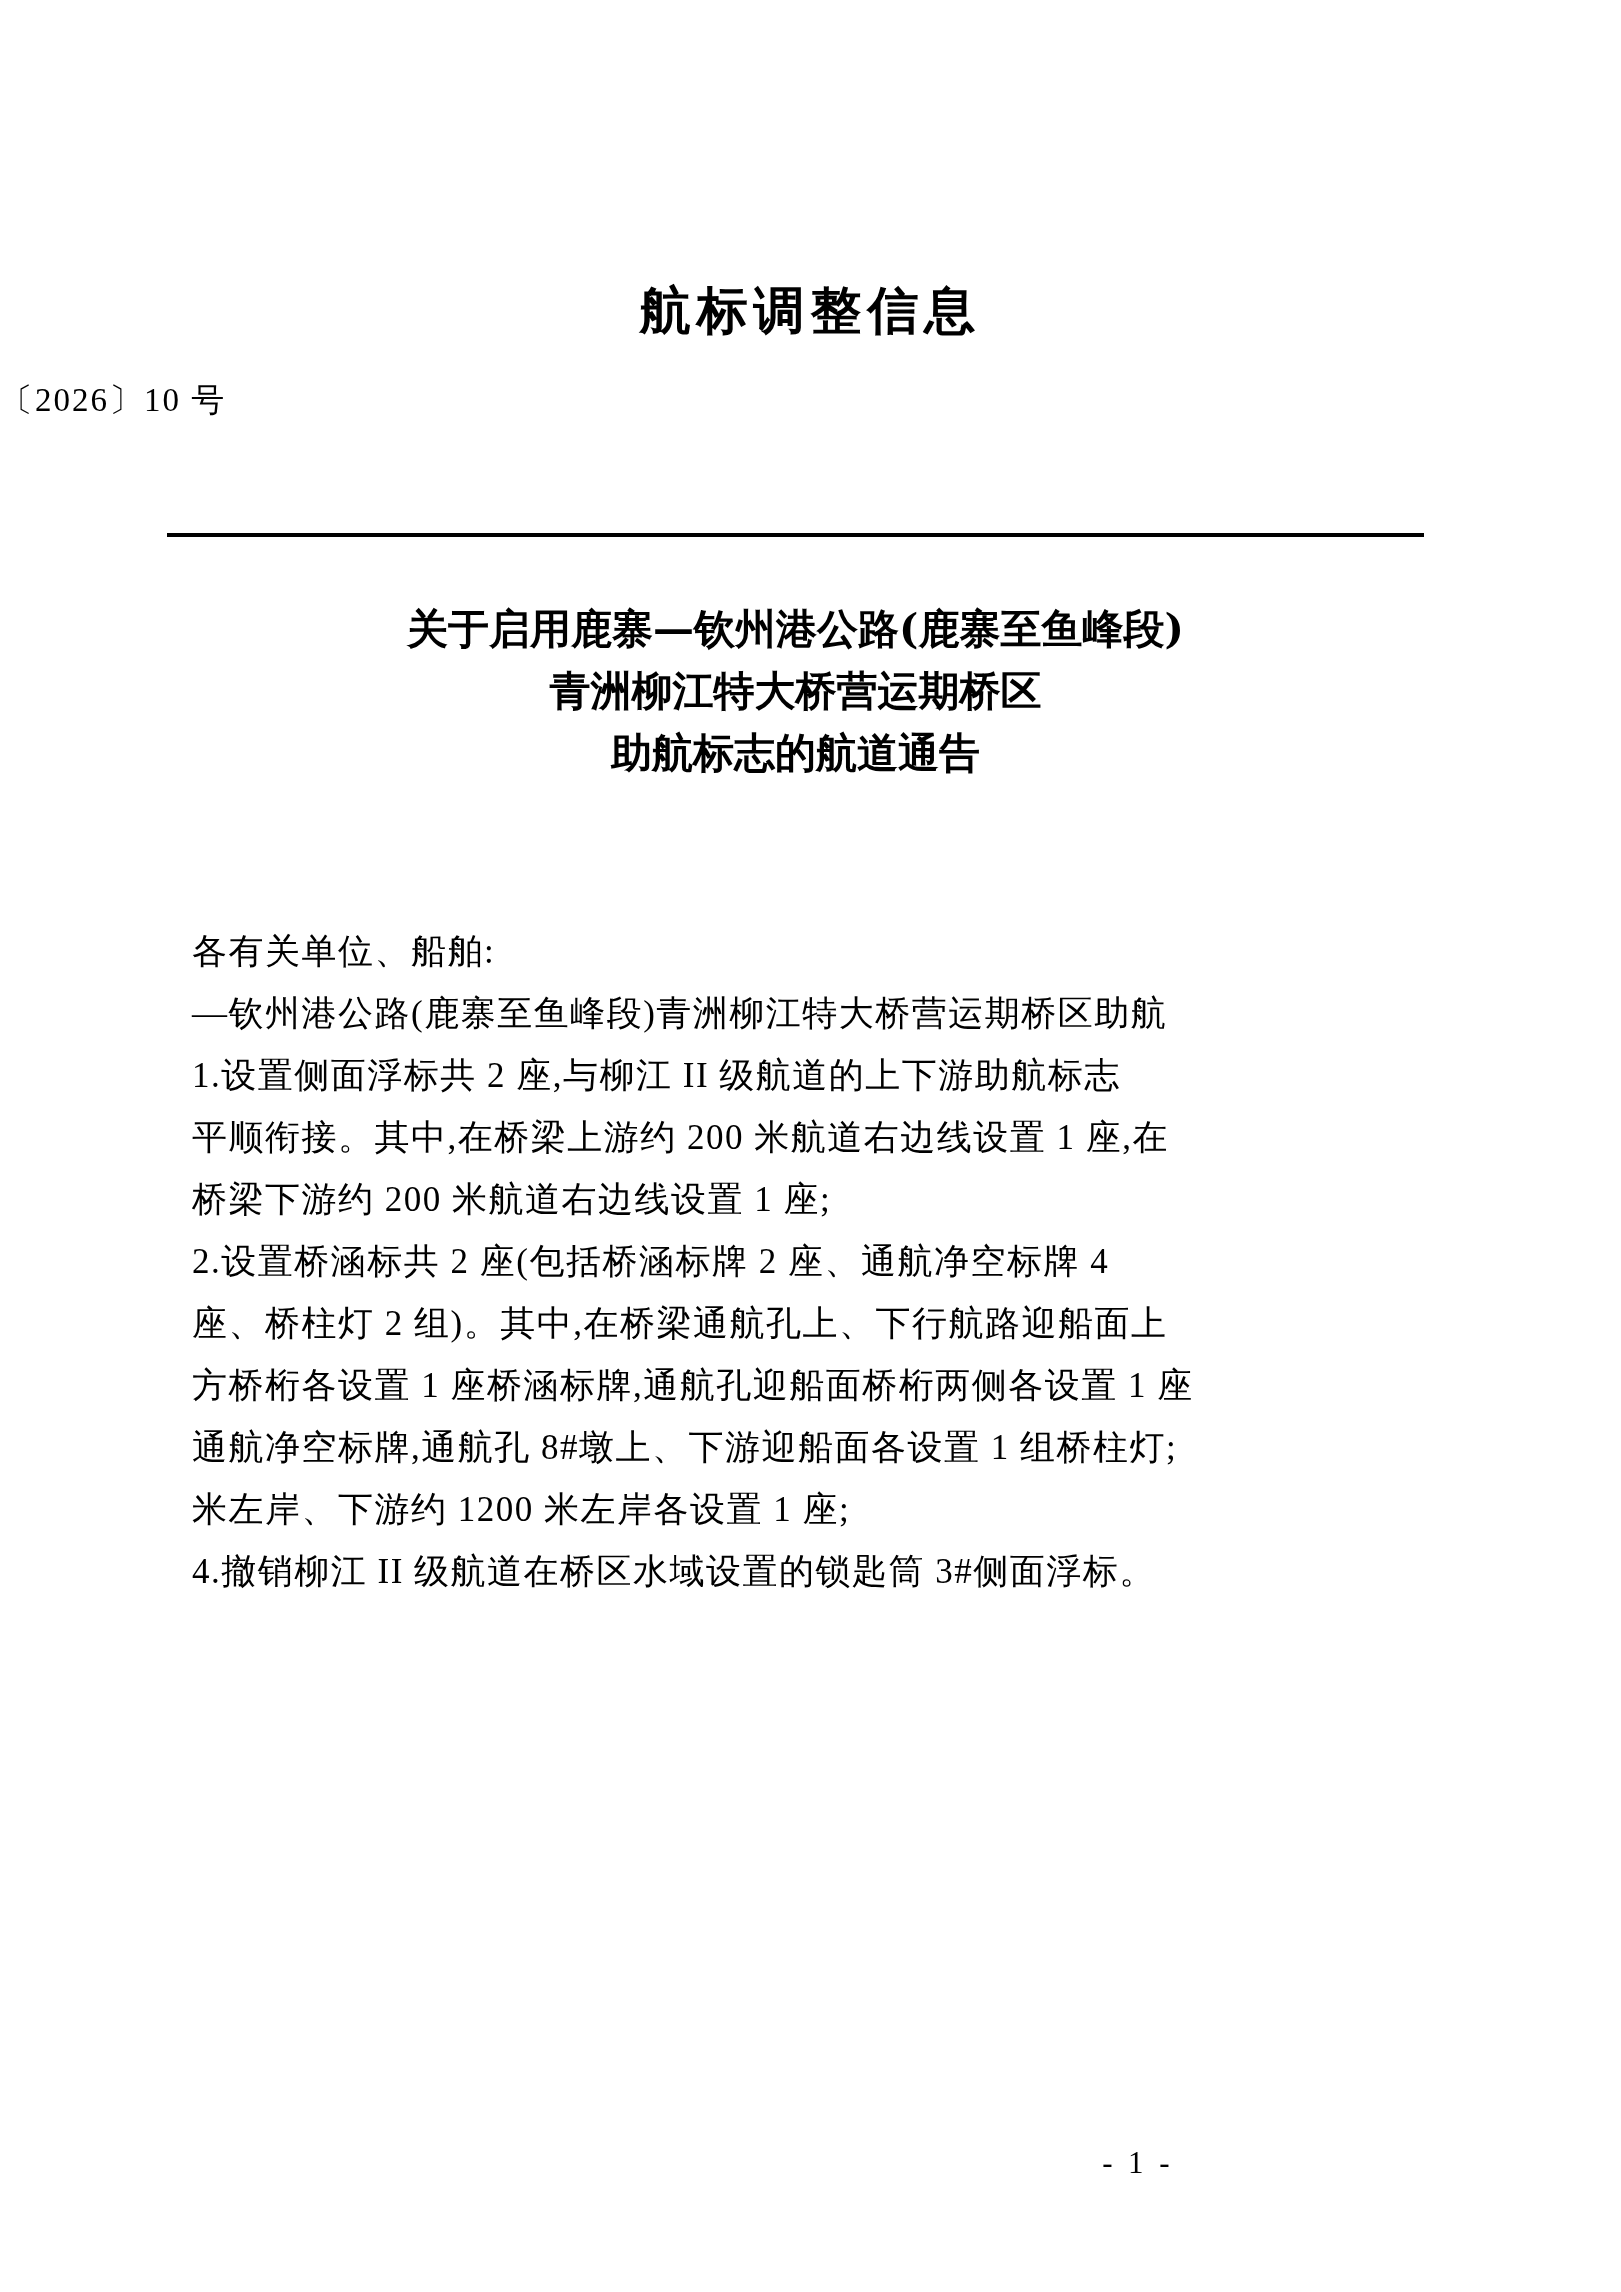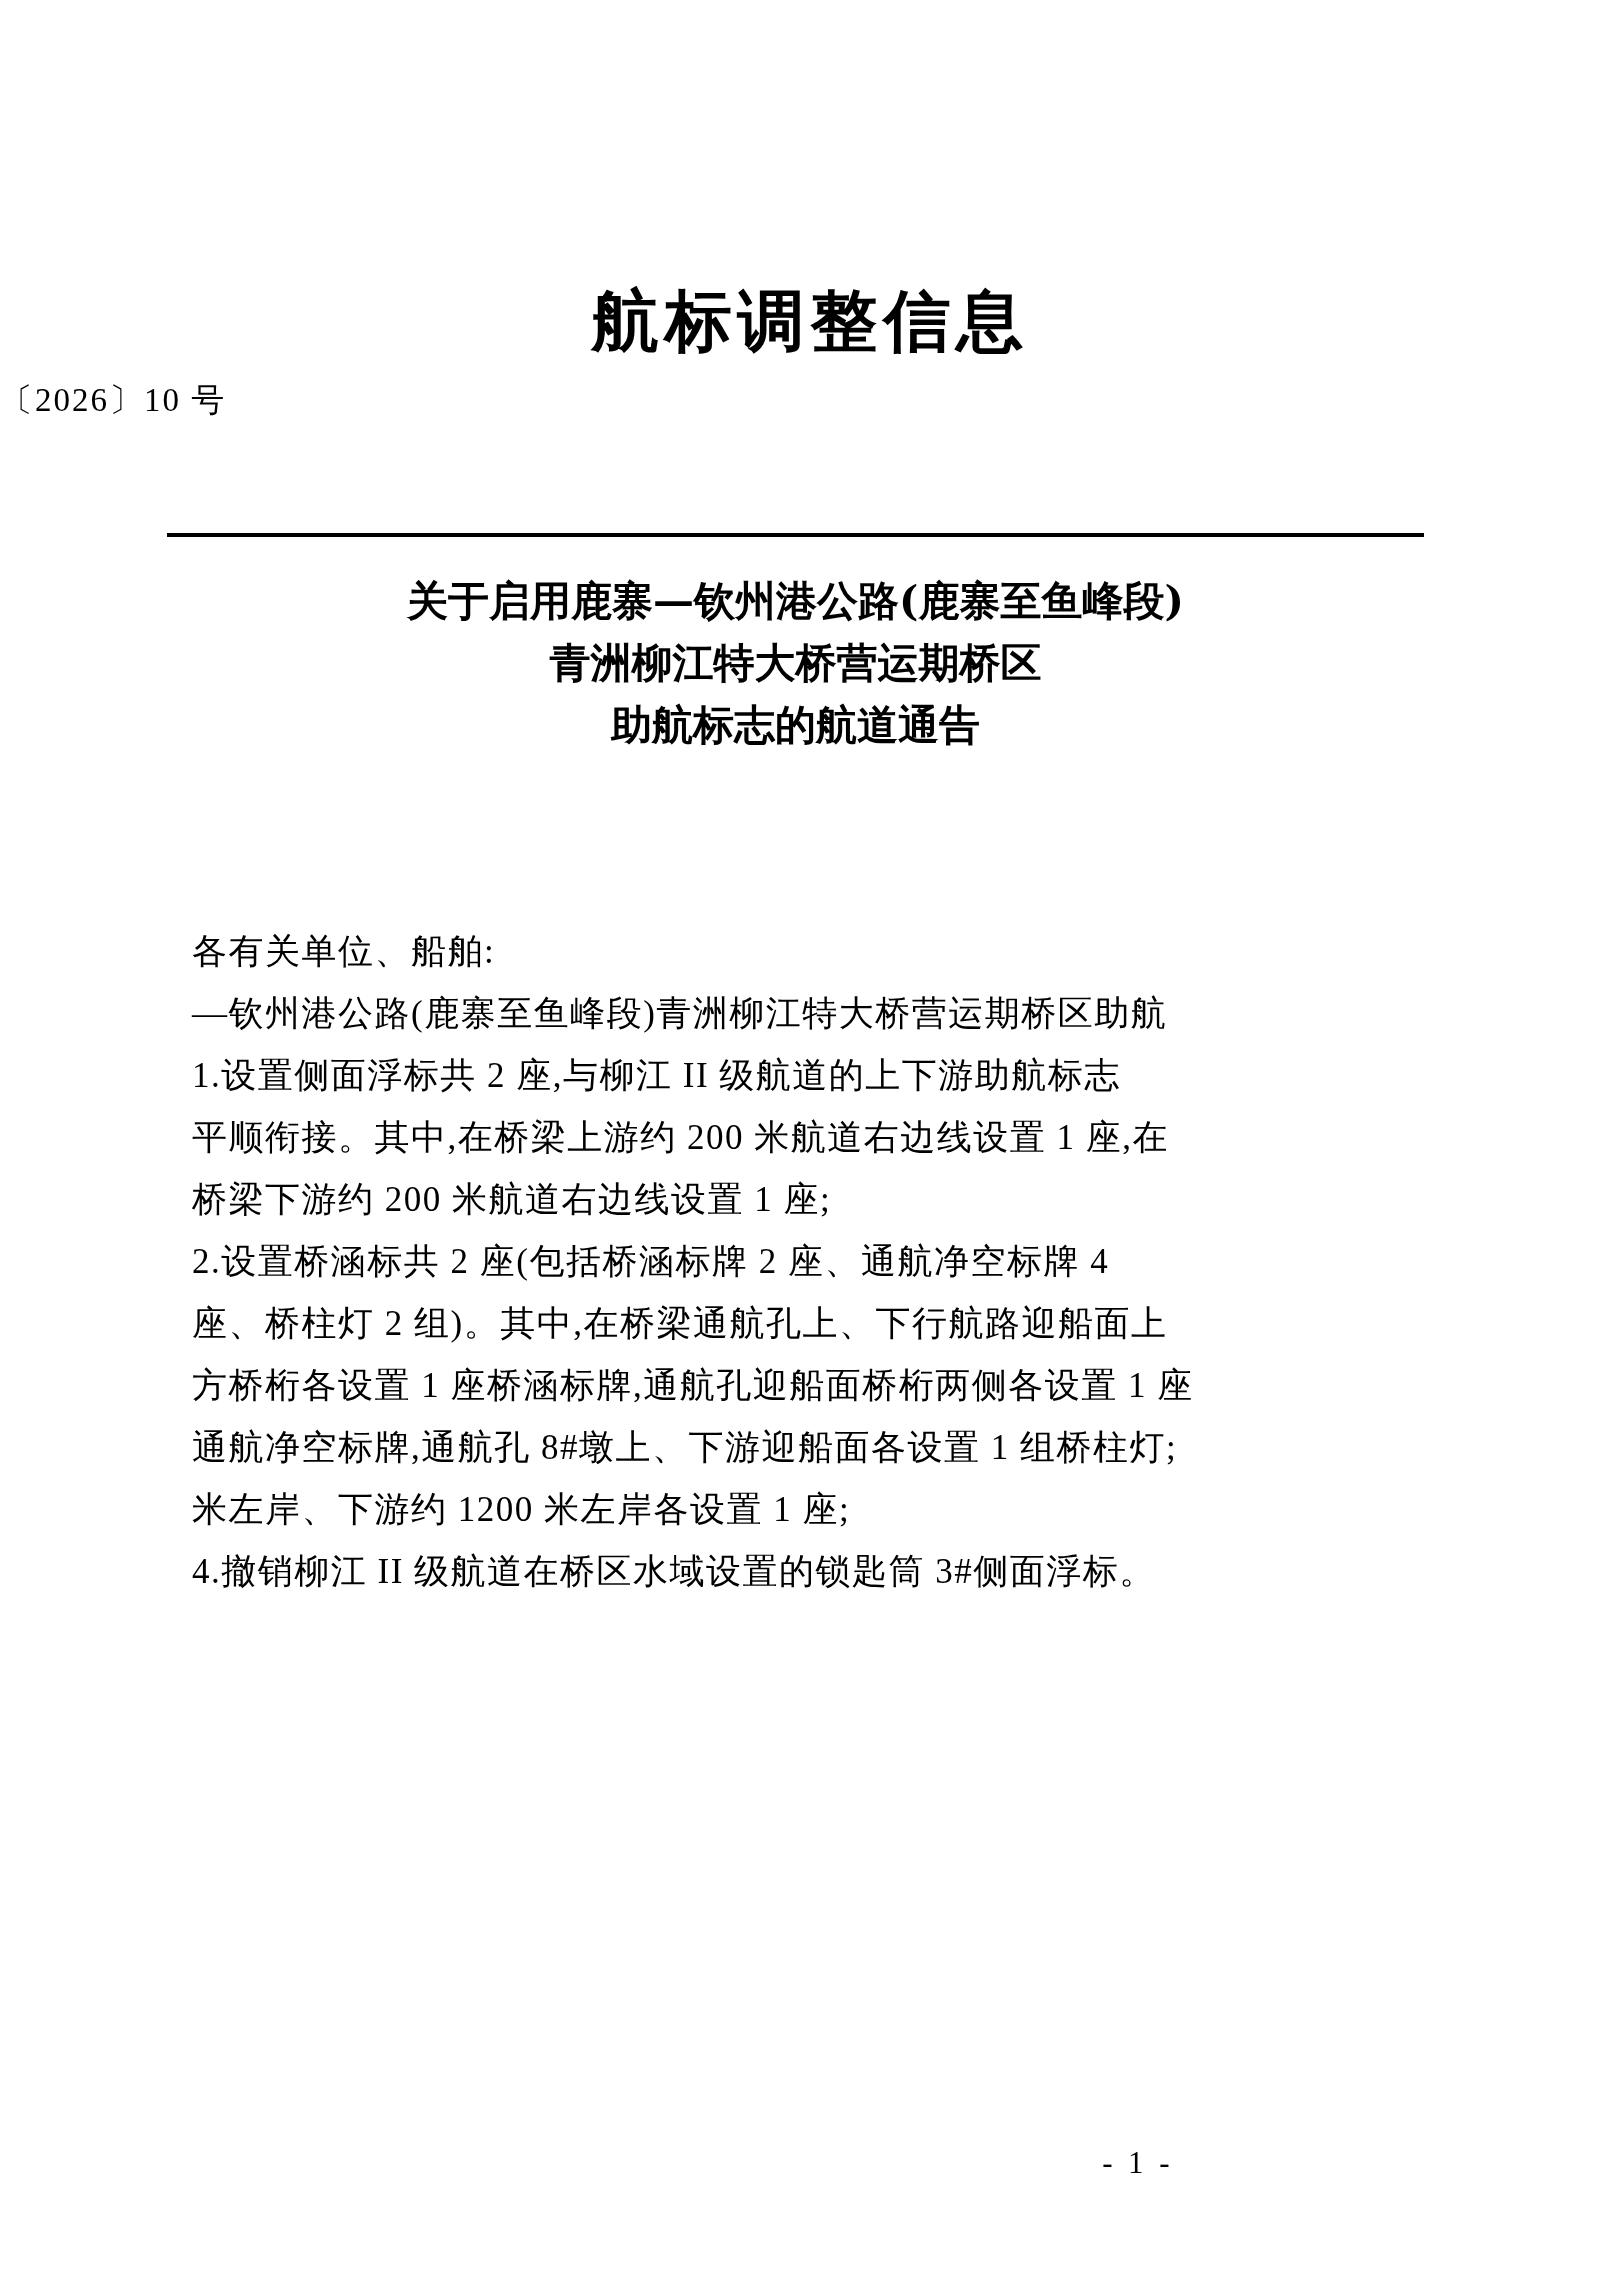--- a/index.html
+++ b/index.html
@@ -21,21 +21,21 @@
   .masthead {
     position: absolute;
     left: 0;
     top: 282px;
     width: 1621px;
     text-align: center;
   }
   .masthead-title {
     font-family: Liberation Sans, sans-serif;
     font-weight: 700;
-    font-size: 67px;
+    font-size: 51px;
     letter-spacing: 5.9px;
     line-height: 1.15;
     white-space: pre;
     text-align: center;
   }
   .doc-number {
     position: absolute;
     left: 0;
     top: 378px;
     width: 1621px;
@@ -53,21 +53,21 @@
     top: 533px;
     width: 1257px;
     height: 3.9px;
     background: #000000;
   }
 
   
   .heading {
     position: absolute;
     left: 167px;
-    top: 570px;
+    top: 598px;
     width: 1257px;
     text-align: center;
     font-family: "DejaVu Serif", "Liberation Serif", serif;
     font-weight: 700;
     font-size: 41px;
     line-height: 62px;
     letter-spacing: 0px;
   }
   .heading-line {
     display: block;

